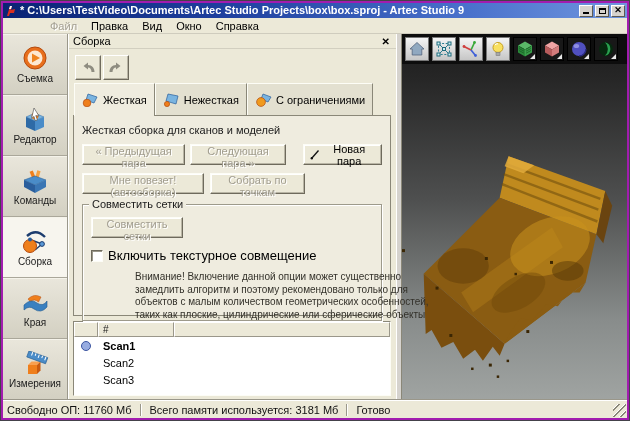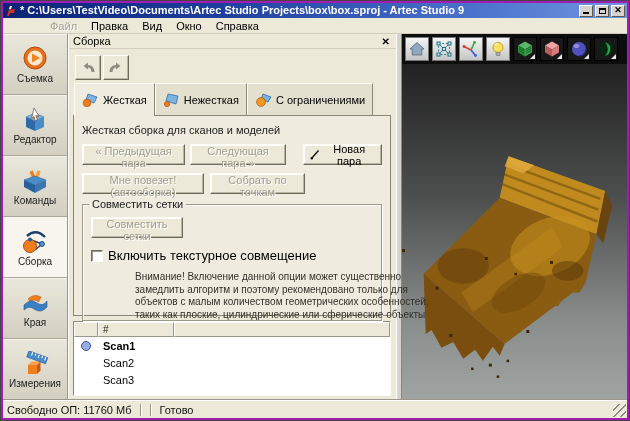--- a/index.html
+++ b/index.html
@@ -372,18 +372,19 @@
               <path d="M8 2.2 A7 7 0 0 1 8 15.8 A9.5 9.5 0 0 0 8 2.2" fill="#2aa050"></path>
             </svg>
         </button>
       </div>
     </div>
   </div>
 
   <div class="statusbar">
     <span>Свободно ОП: 11760 Мб</span>
     <span class="sdiv"></span>
+    <span>Всего памяти используется: 3181 Мб</span>
     <span class="sdiv"></span>
     <span>Готово</span>
     <span class="grip"></span>
   </div>
 
 </div>
 
 </body></html>

